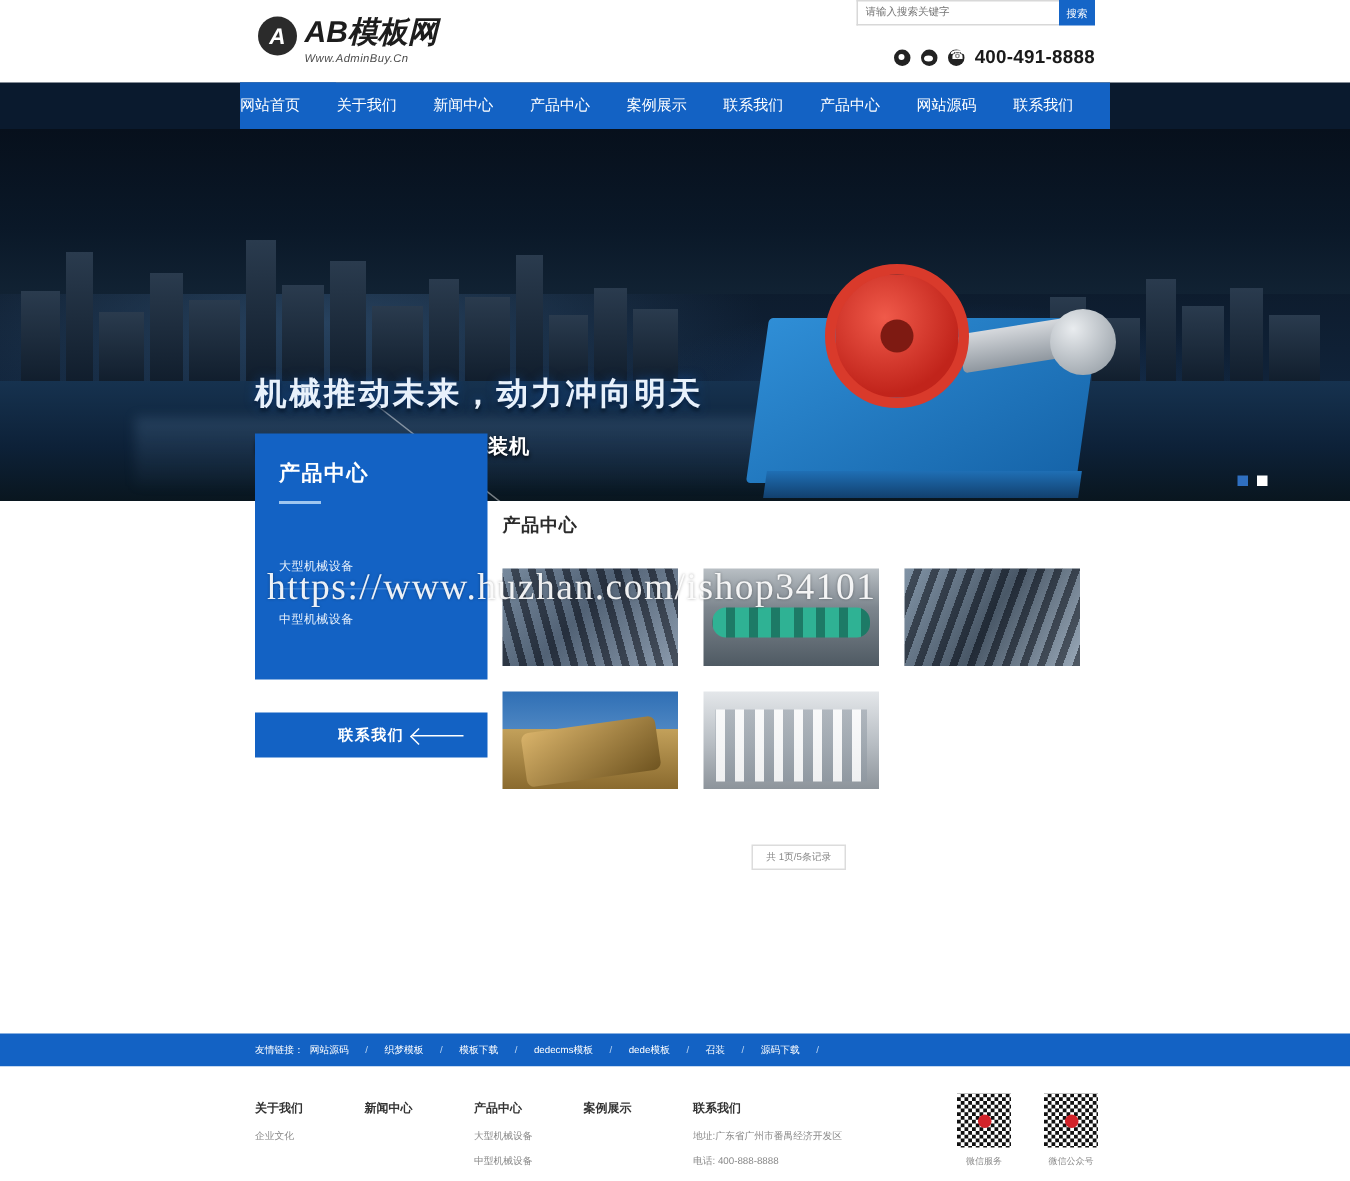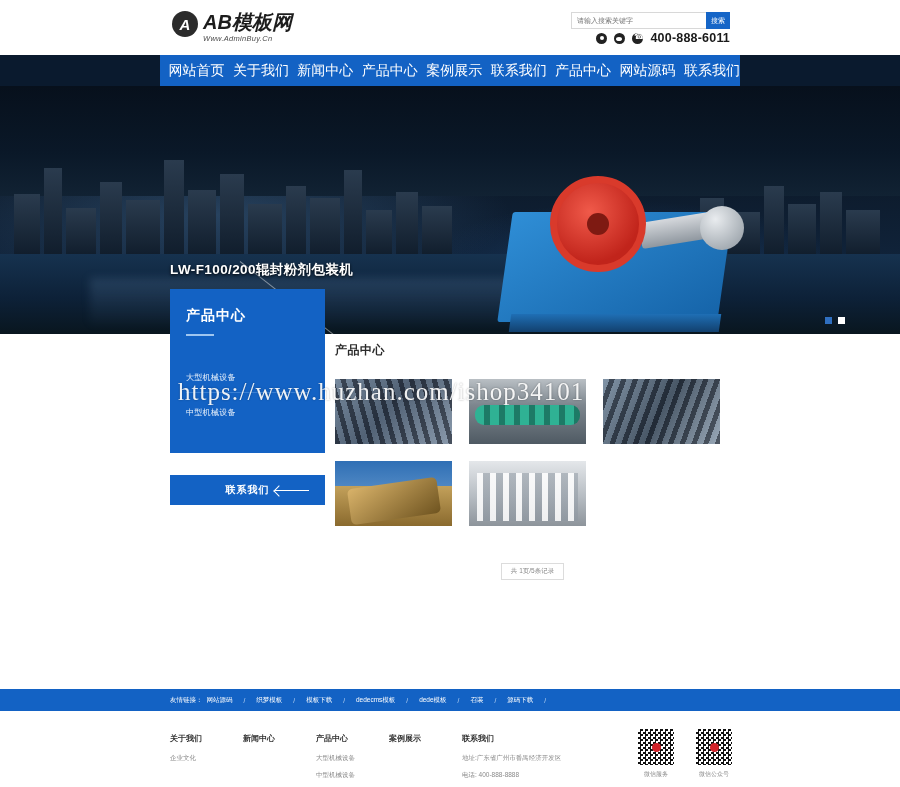--- a/index.html
+++ b/index.html
@@ -19,42 +19,42 @@
   .logo { position:absolute; left:12px; top:11px; display:flex; align-items:flex-start; }
   .logo-mark {
     width:26px; height:26px; border-radius:50%;
     background:#2b2b2b; color:#fff; display:flex; align-items:center; justify-content:center;
     font-size:15px; font-weight:bold; font-style:italic; margin-right:5px; flex:0 0 auto;
   }
   .logo-txt { line-height:1; padding-top:1px; }
   .logo-main { font-size:20px; font-weight:bold; font-style:italic; color:#1d1d1d; letter-spacing:0px; }
   .logo-sub { font-size:7.5px; font-style:italic; color:#4a4a4a; margin-top:3px; letter-spacing:.3px; }
 
-  .searchbox { position:absolute; right:10px; top:12px; display:flex; height:17px; }
+  .searchbox { position:absolute; right:10px; top:0; display:flex; height:17px; }
   .searchbox input {
     width:135px; height:17px; border:1px solid #d8d8d8; border-right:none;
     font-size:7px; padding:0 5px; color:#9a9a9a; outline:none; background:#fff;
     font-family:"Liberation Sans",sans-serif;
   }
   .searchbox button {
     width:24px; height:17px; border:none; background:#1565c7; color:#fff; font-size:7px;
     cursor:pointer; font-family:"Liberation Sans",sans-serif;
   }
   .contact { position:absolute; right:10px; top:31px; display:flex; align-items:center; gap:7px; }
   .cicon { width:11px; height:11px; border-radius:50%; background:#222; display:inline-block; position:relative; }
   .cicon.ring::after{ content:""; position:absolute; left:3.5px; top:3.5px; width:4px;height:4px;border-radius:50%;background:#fff;}
   .cicon.wx::after{ content:""; position:absolute; left:2px; top:4px; width:6px;height:4px;border-radius:50%;background:#fff;}
   .cicon.tel::after{ content:"\260E"; position:absolute; left:1.5px; top:-1px; font-size:8px; color:#fff; }
   .phone-num { font-size:12.5px; font-weight:bold; color:#1a1a1a; letter-spacing:.2px; }
 
   
   .navstrip { height:31px; background:#0a1a2e; position:relative; }
   .nav { width:580px; margin:0 auto; height:31px; background:#1362c4; display:flex; align-items:center; }
   .nav a {
-    flex:1; text-align:right; color:#fff; font-size:14px; text-decoration:none;
+    flex:1; text-align:left; color:#fff; font-size:10px; text-decoration:none;
     line-height:31px; height:31px;
   }
   .nav a:first-child { background:#1362c4; }
 
   
   .hero { position:relative; height:248px; overflow:hidden; background:#060d18; }
   .hero-bg { position:absolute; inset:0;
     background:
       radial-gradient(ellipse 420px 120px at 24% 52%, rgba(70,110,150,.45), transparent 70%),
       radial-gradient(ellipse 300px 90px at 70% 72%, rgba(30,70,120,.5), transparent 70%),
@@ -180,21 +180,21 @@
 
       <div class="searchbox">
         <input type="text" placeholder="请输入搜索关键字" style="">
         <button>搜索</button>
       </div>
 
       <div class="contact">
         <i class="cicon ring"></i>
         <i class="cicon wx"></i>
         <i class="cicon tel"></i>
-        <span class="phone-num">400-888-6011</span>
+        <span class="phone-num">400-491-8888</span>
       </div>
     </div>
   </div>
 
   <div class="navstrip">
     <div class="nav">
       <a href="#">网站首页</a>
       <a href="#">关于我们</a>
       <a href="#">新闻中心</a>
       <a href="#">产品中心</a>
@@ -237,20 +237,21 @@
     <div class="machine">
       <div class="m-body"></div>
       <div class="m-base"></div>
       <div class="m-arm"></div>
       <div class="m-tank"></div>
       <div class="m-wheel"></div>
     </div>
 
     <div class="hero-line"></div>
     <div class="hero-txt">
+      <div class="hero-h1">机械推动未来，动力冲向明天</div>
       <div class="hero-h2">LW-F100/200辊封粉剂包装机</div>
     </div>
 
     <div class="dots">
       <i></i>
       <i class="on"></i>
     </div>
   </div>
 
   <div class="main">

